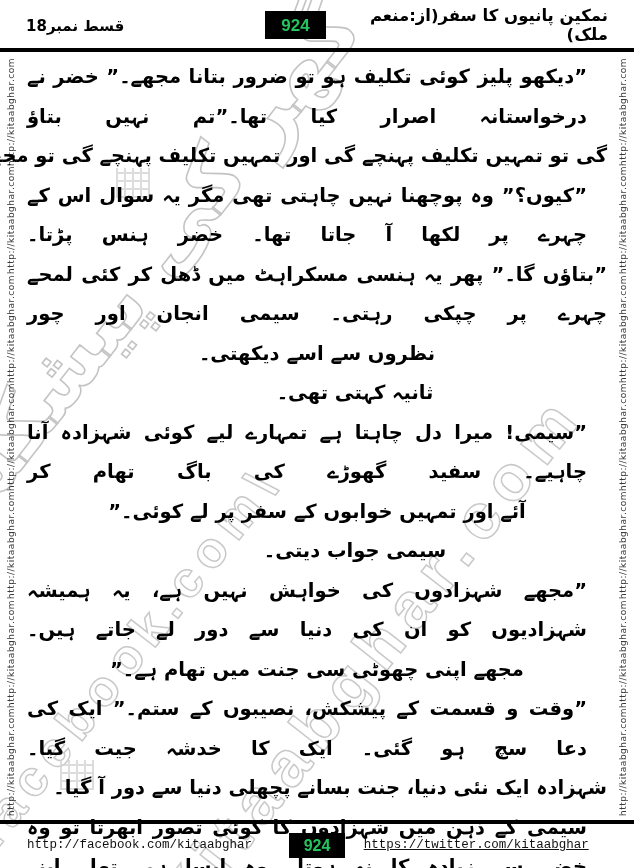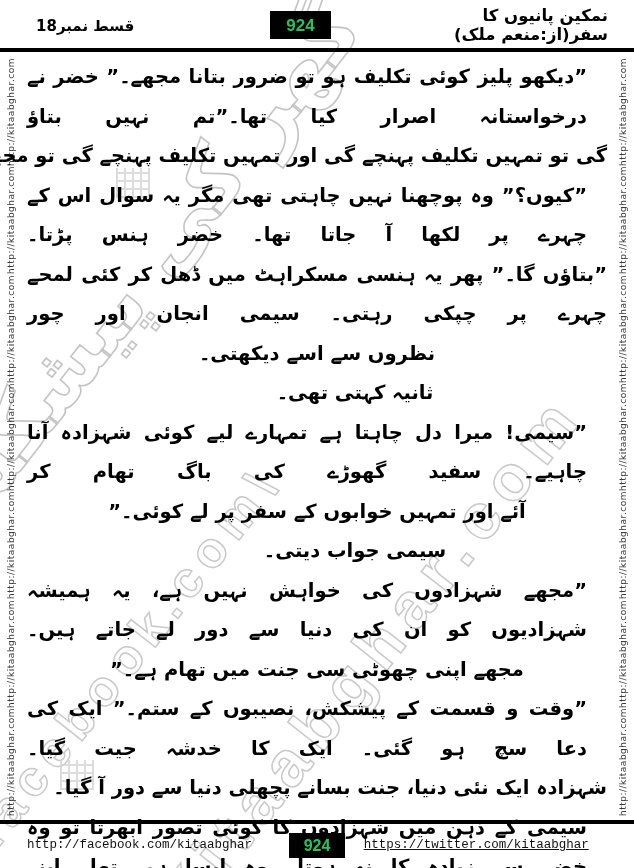--- a/index.html
+++ b/index.html
@@ -4,21 +4,21 @@
 <style>
   html,body { margin:0; padding:0; background:#e9e9e9; }
   .page {
     position:relative; width:634px; height:868px; margin:0 auto;
     background:#ffffff; overflow:hidden;
     font-family:"DejaVu Sans", sans-serif; color:#000;
   }
 
   
   .header {
-    position:absolute; top:4px; left:36px; right:26px; height:42px;
+    position:absolute; top:4px; left:26px; right:26px; height:42px;
     display:flex; align-items:center; z-index:2;
   }
   .h-side { flex:1; }
   .h-left  { text-align:left; }
   .h-right { text-align:right; direction:rtl;margin-left:43px; }
   .episode { font-size:15px; font-weight:bold; direction:rtl; unicode-bidi:plaintext; }
   .title   { font-size:16.5px; font-weight:bold; }
   .badge {
     display:inline-block; background:#000; color:#22c55e;
     font-family:"Liberation Sans", sans-serif; font-weight:bold;

